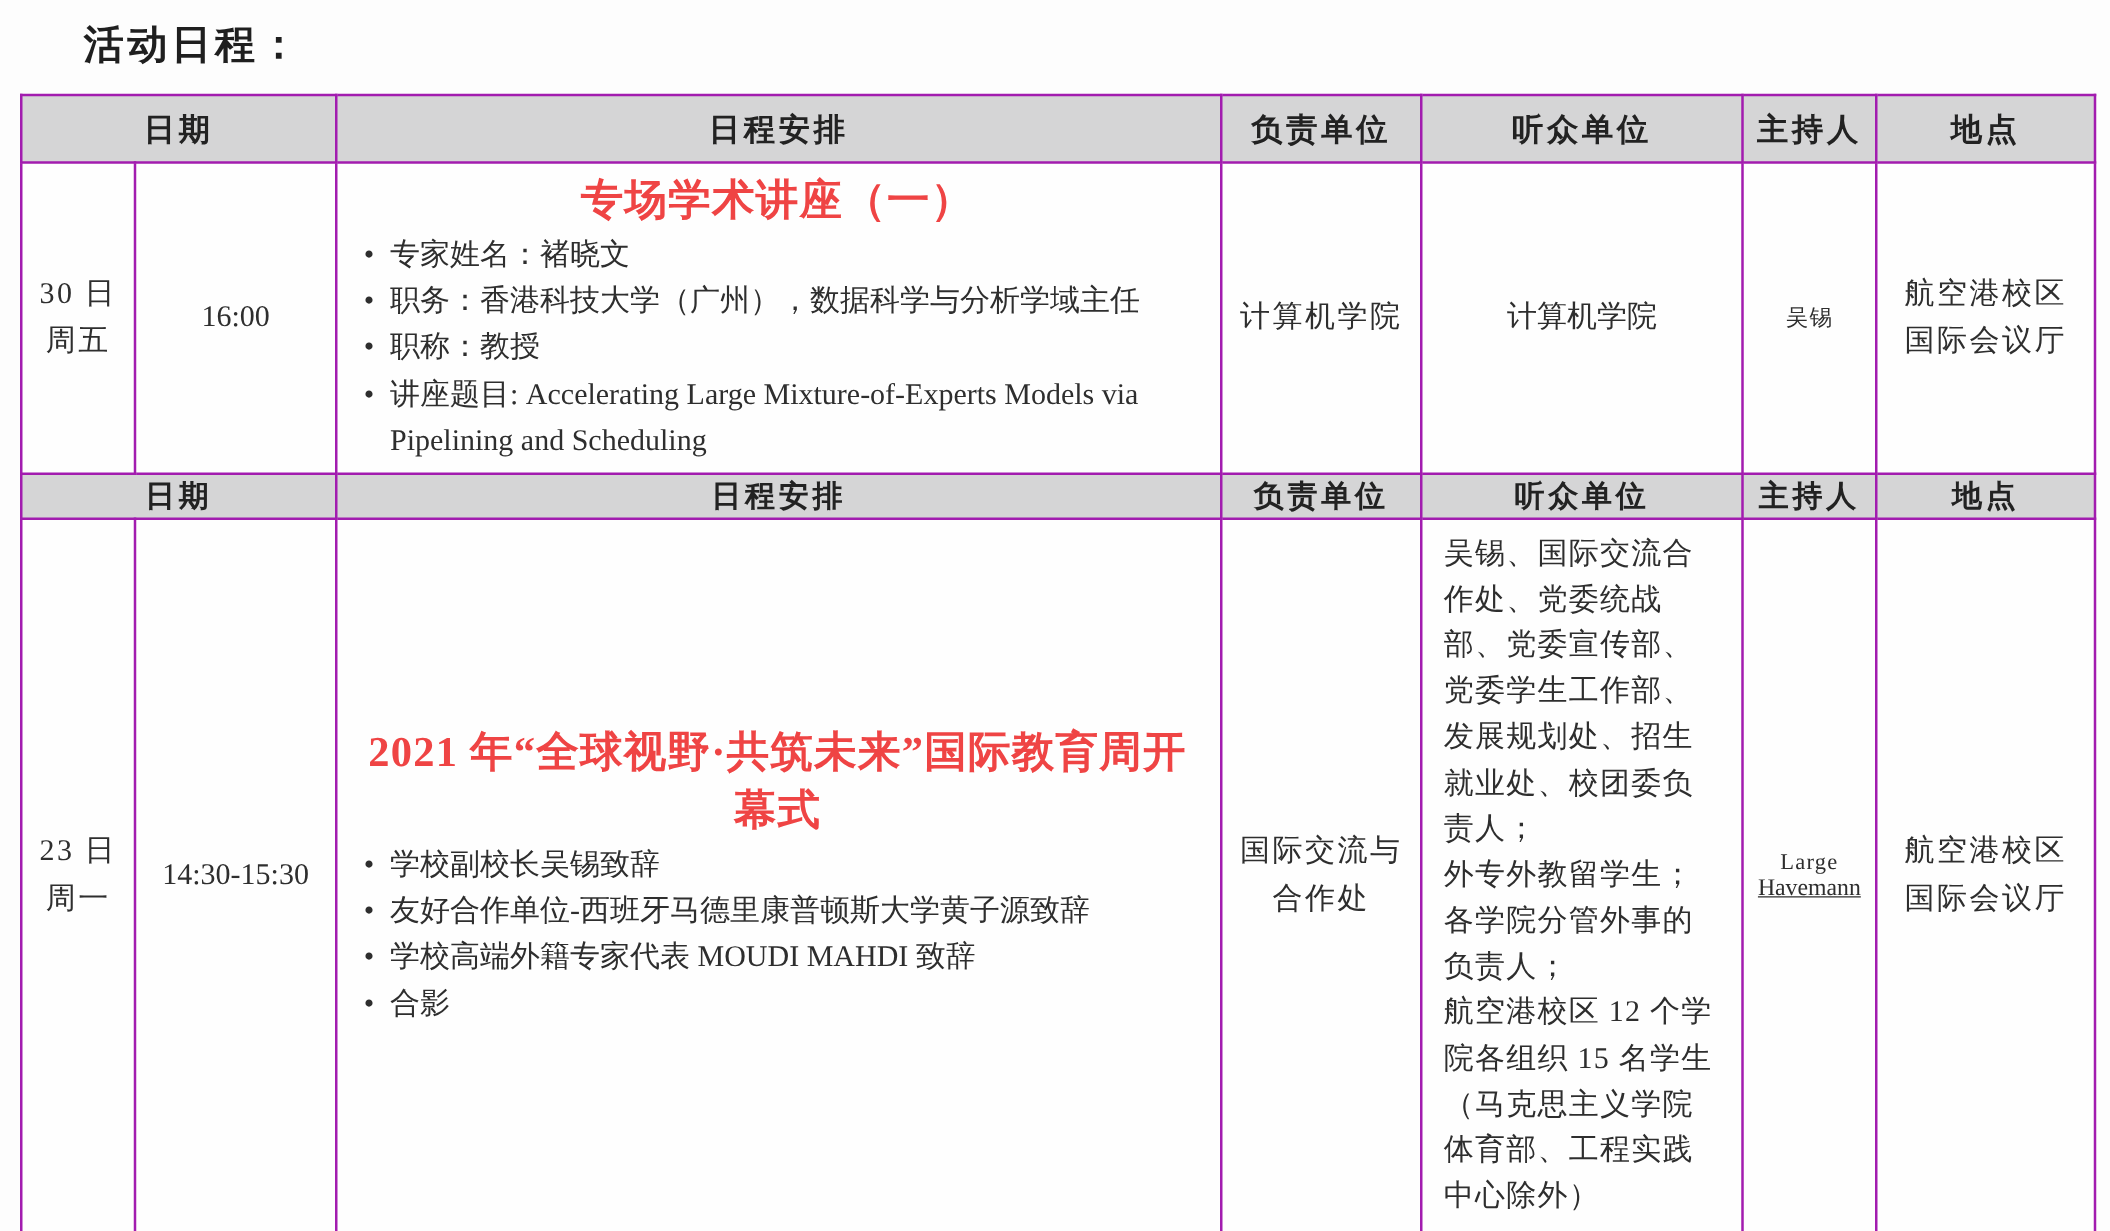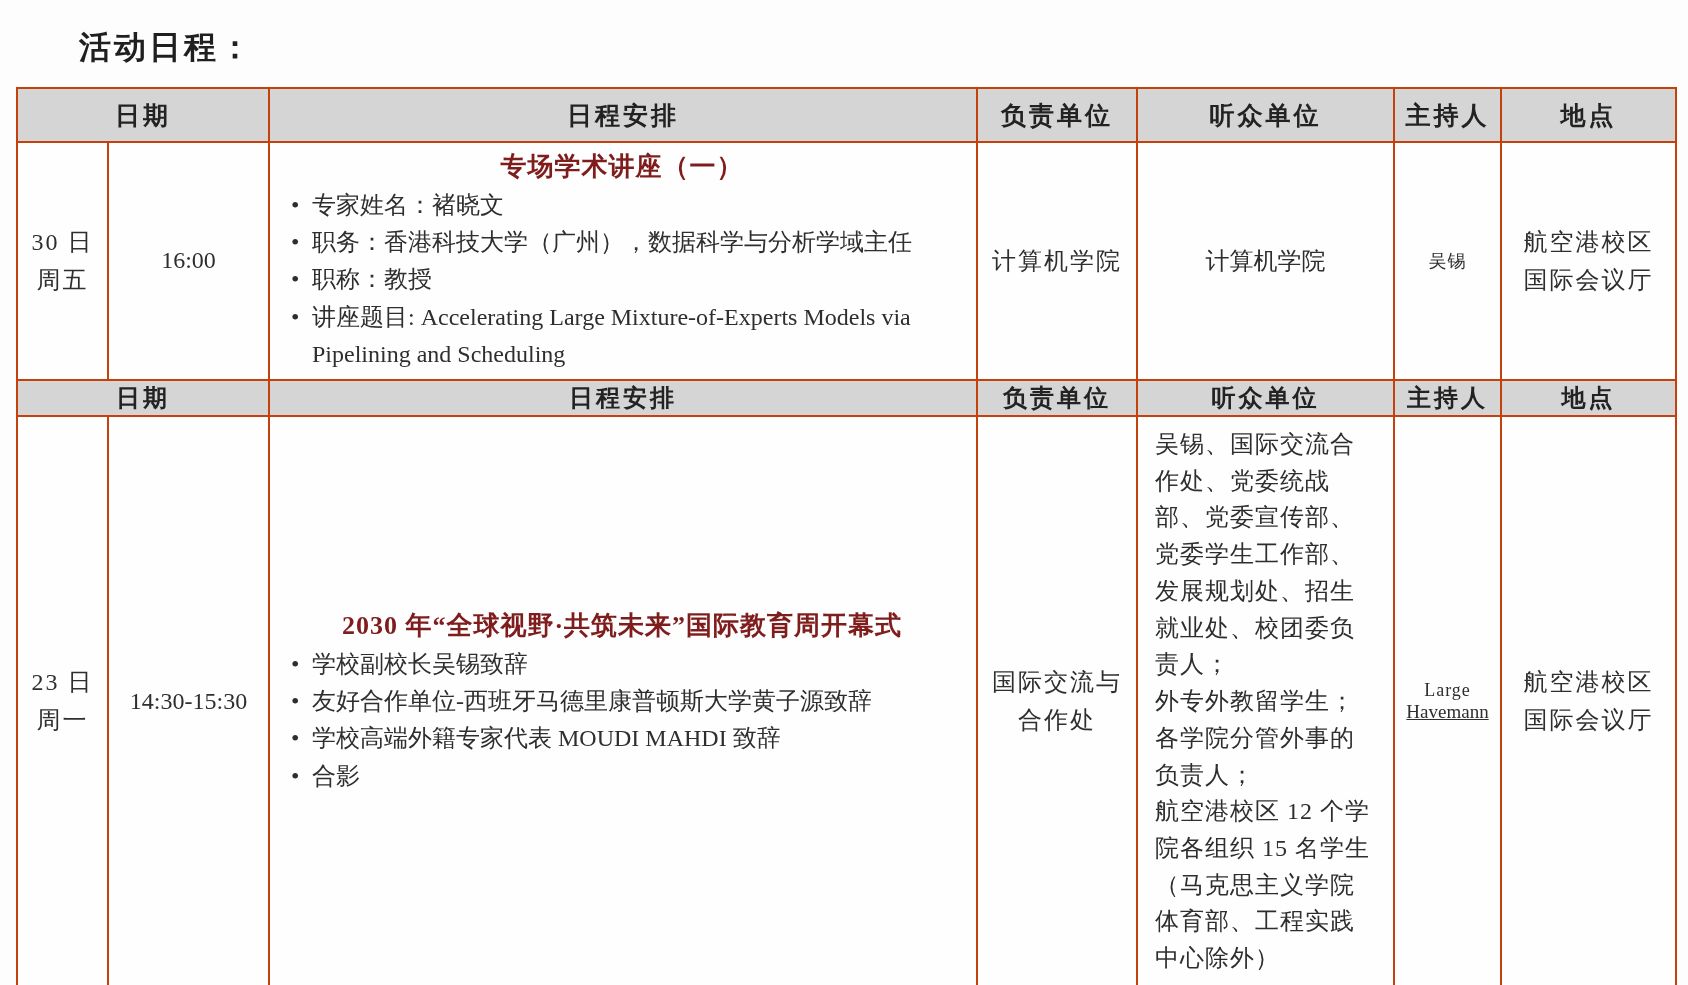--- a/index.html
+++ b/index.html
@@ -10,33 +10,33 @@
     font-family: "Liberation Serif", "DejaVu Serif", serif;
     color: #2e2e2e;
     overflow: hidden;
   }
   .page { width: 1688px; height: 985px; position: relative; }
 
   .doc-title {
     font-size: 32px;
     font-weight: bold;
     color: #1f1f1f;
-    margin: 16px;
+    margin: 4px;
     padding: 10px 0 0 63px;
     letter-spacing: 3px;
   }
 
   table.schedule {
     border-collapse: collapse;
     table-layout: fixed;
     width: 1659px;
     margin: 17px 0 0 16px;
   }
   table.schedule th, table.schedule td {
-    border: 2px solid #c2410c;
+    border: 2px solid #a21caf;
   }
   tr.header-row th {
     background: #d5d5d6;
     font-size: 25px;
     font-weight: bold;
     color: #222;
     letter-spacing: 3px;
     text-align: center;
     vertical-align: middle;
   }
@@ -57,22 +57,22 @@
   .pre { white-space: pre-line; line-height: 1.6; }
 
   td.cell-schedule {
     text-align: left;
     padding: 6px 18px 6px 16px;
     vertical-align: middle;
   }
   .sched-title {
     text-align: center;
     font-weight: bold;
-    font-size: 26px;
-    color: #7f1d1d;
+    font-size: 34px;
+    color: #ef4444;
     margin: 0 0 3px 0;
     letter-spacing: 1px;
   }
   ul.sched-list {
     list-style: none;
     margin: 0; padding: 0;
     line-height: 1.55;
   }
   ul.sched-list li {
     position: relative;
@@ -155,21 +155,21 @@
       <th>听众单位</th>
       <th>主持人</th>
       <th>地点</th>
     </tr>
 
     <tr class="body-row-2">
       <td class="cell-day pre">23 日
 周一</td>
       <td class="cell-time">14:30-15:30</td>
       <td class="cell-schedule">
-        <div class="sched-title">2030 年“全球视野·共筑未来”国际教育周开幕式</div>
+        <div class="sched-title">2021 年“全球视野·共筑未来”国际教育周开幕式</div>
         <ul class="sched-list">
           <li>学校副校长吴锡致辞</li>
           <li>友好合作单位-西班牙马德里康普顿斯大学黄子源致辞</li>
           <li>学校高端外籍专家代表 MOUDI MAHDI 致辞</li>
           <li>合影</li>
         </ul>
       </td>
       <td class="cell-resp pre">国际交流与
 合作处</td>
       <td class="cell-audience-long">吴锡、国际交流合作处、党委统战部、党委宣传部、党委学生工作部、发展规划处、招生就业处、校团委负责人；

